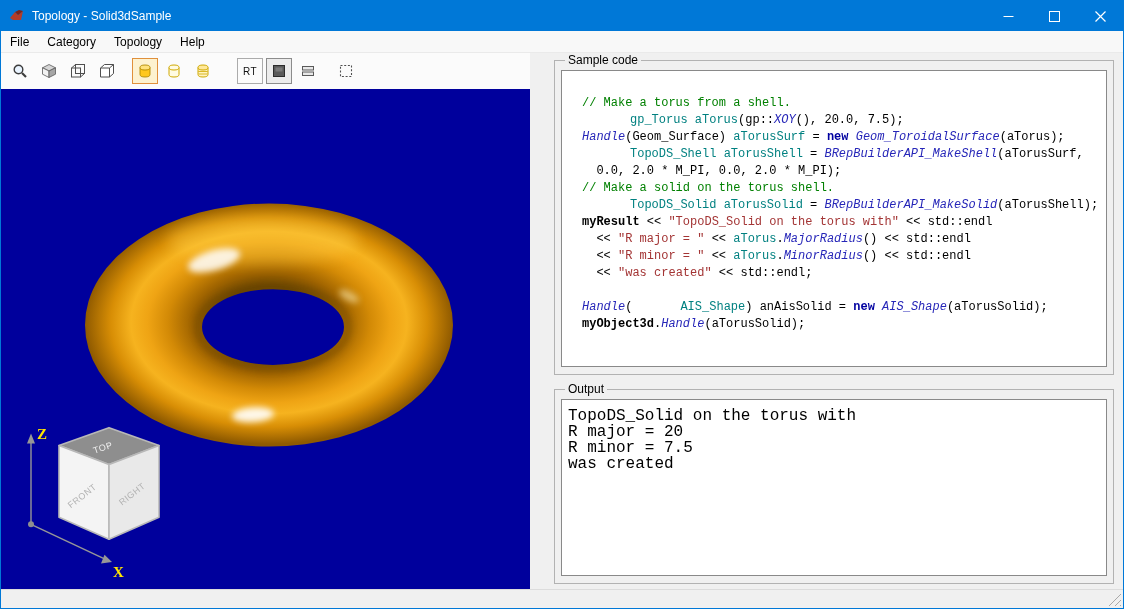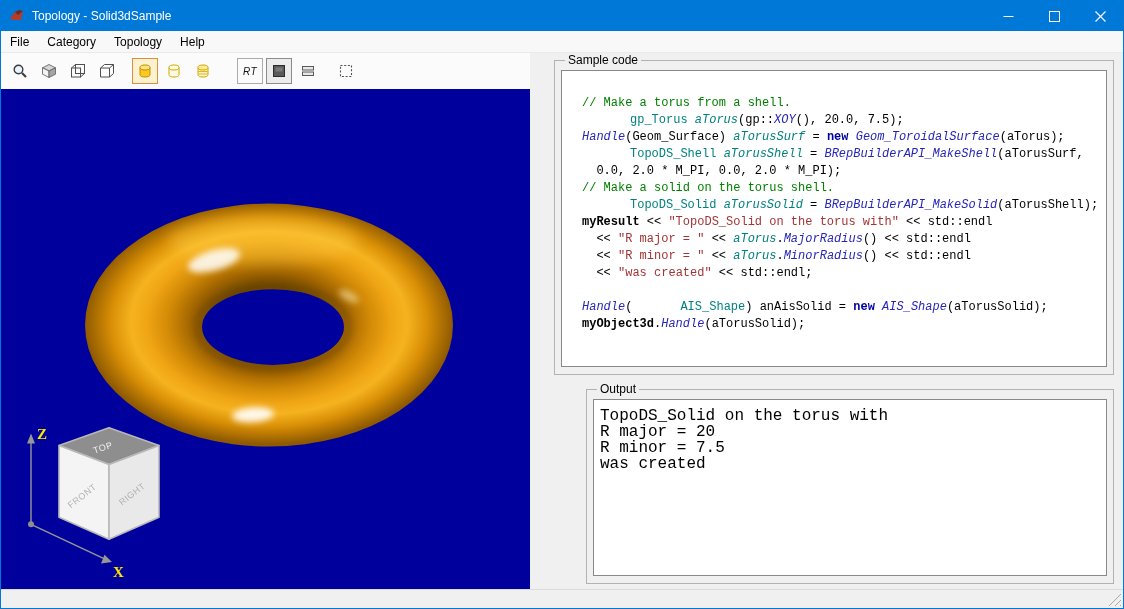--- a/index.html
+++ b/index.html
@@ -25,50 +25,50 @@
   
   .content { flex:1 1 auto; display:flex; min-height:0; }
   .left-col { width:529px; flex:0 0 529px; display:flex; flex-direction:column; background:#fbfbfb; }
 
   .toolbar { height:36px; flex:0 0 36px; display:flex; align-items:center;
              padding-left:6px; background:#fbfbfb; }
   .tb-btn { width:26px; height:26px; display:flex; align-items:center; justify-content:center;
             margin-right:3px; border:1px solid transparent; background:transparent; cursor:default; }
   .tb-btn.hot { border-color:#e0903c; background:#fdf2d0; }
   .tb-btn.checked { border-color:#8c8c8c; background:#ececec; }
-  .tb-btn.bordered { border-color:#ababab;font-style:italic; }
+  .tb-btn.bordered { border-color:#ababab; }
   .tb-sep { width:9px; }
   .rt-text { font-size:10px; color:#111; letter-spacing:0.5px; }
 
   .viewport { flex:1 1 auto; background:#00009c; position:relative; overflow:hidden; }
   .viewport svg { display:block; width:100%; height:100%; }
   .axis-label { fill:#ffe600; font-weight:bold; font-size:15px;
                 font-family:"Liberation Serif", serif; }
   .cube-label { fill:#b3b3b3; font-size:9px; font-family:"Liberation Sans", sans-serif;
                 text-anchor:middle; letter-spacing:0.5px; }
   .cube-label-top { fill:#efefef; }
 
   
   .right-col { flex:1 1 auto; background:#f0f0f0; padding:0 9px 5px 24px;
                display:flex; flex-direction:column; min-width:0; }
   fieldset.groupbox { border:1px solid #b2b2b2; padding:3px 6px 7px 6px;
                       display:flex; flex-direction:column; min-height:0; }
   fieldset.groupbox legend { font-size:12px; color:#000; padding:0 3px; margin-left:4px; }
   .code-group { height:322px; flex:0 0 322px; }
-  .output-group { flex:1 1 auto; margin-top:7px;margin-left:32px; }
+  .output-group { flex:1 1 auto; margin-top:7px; }
 
   .code-area { flex:1 1 auto; background:#fff; border:1px solid #898989;
                font-family:"Liberation Mono", "DejaVu Sans Mono", monospace;
                font-size:12px; line-height:17px; padding:24px 8px 8px 20px;
                overflow:hidden; }
   .code-line { white-space:pre; }
   .tok-plain   { color:#000000; }
   .tok-comment { color:#008000; }
   .tok-type    { color:#008080;margin-left:48px; }
-  .tok-var     { color:#008080; font-style:italic; }
+  .tok-var     { color:#008080; }
   .tok-fn      { color:#2626b8; font-style:italic; }
   .tok-kw      { color:#0000a0; font-weight:bold; }
   .tok-str     { color:#a33434; }
   .tok-bold    { color:#000000; font-weight:bold; }
 
   .output-area { flex:1 1 auto; background:#fff; border:1px solid #898989;
                  font-family:"Liberation Mono", "DejaVu Sans Mono", monospace;
                  font-size:16px; line-height:16px; padding:8px 6px; overflow:hidden; }
   .out-line { white-space:pre; color:#000; }
 

